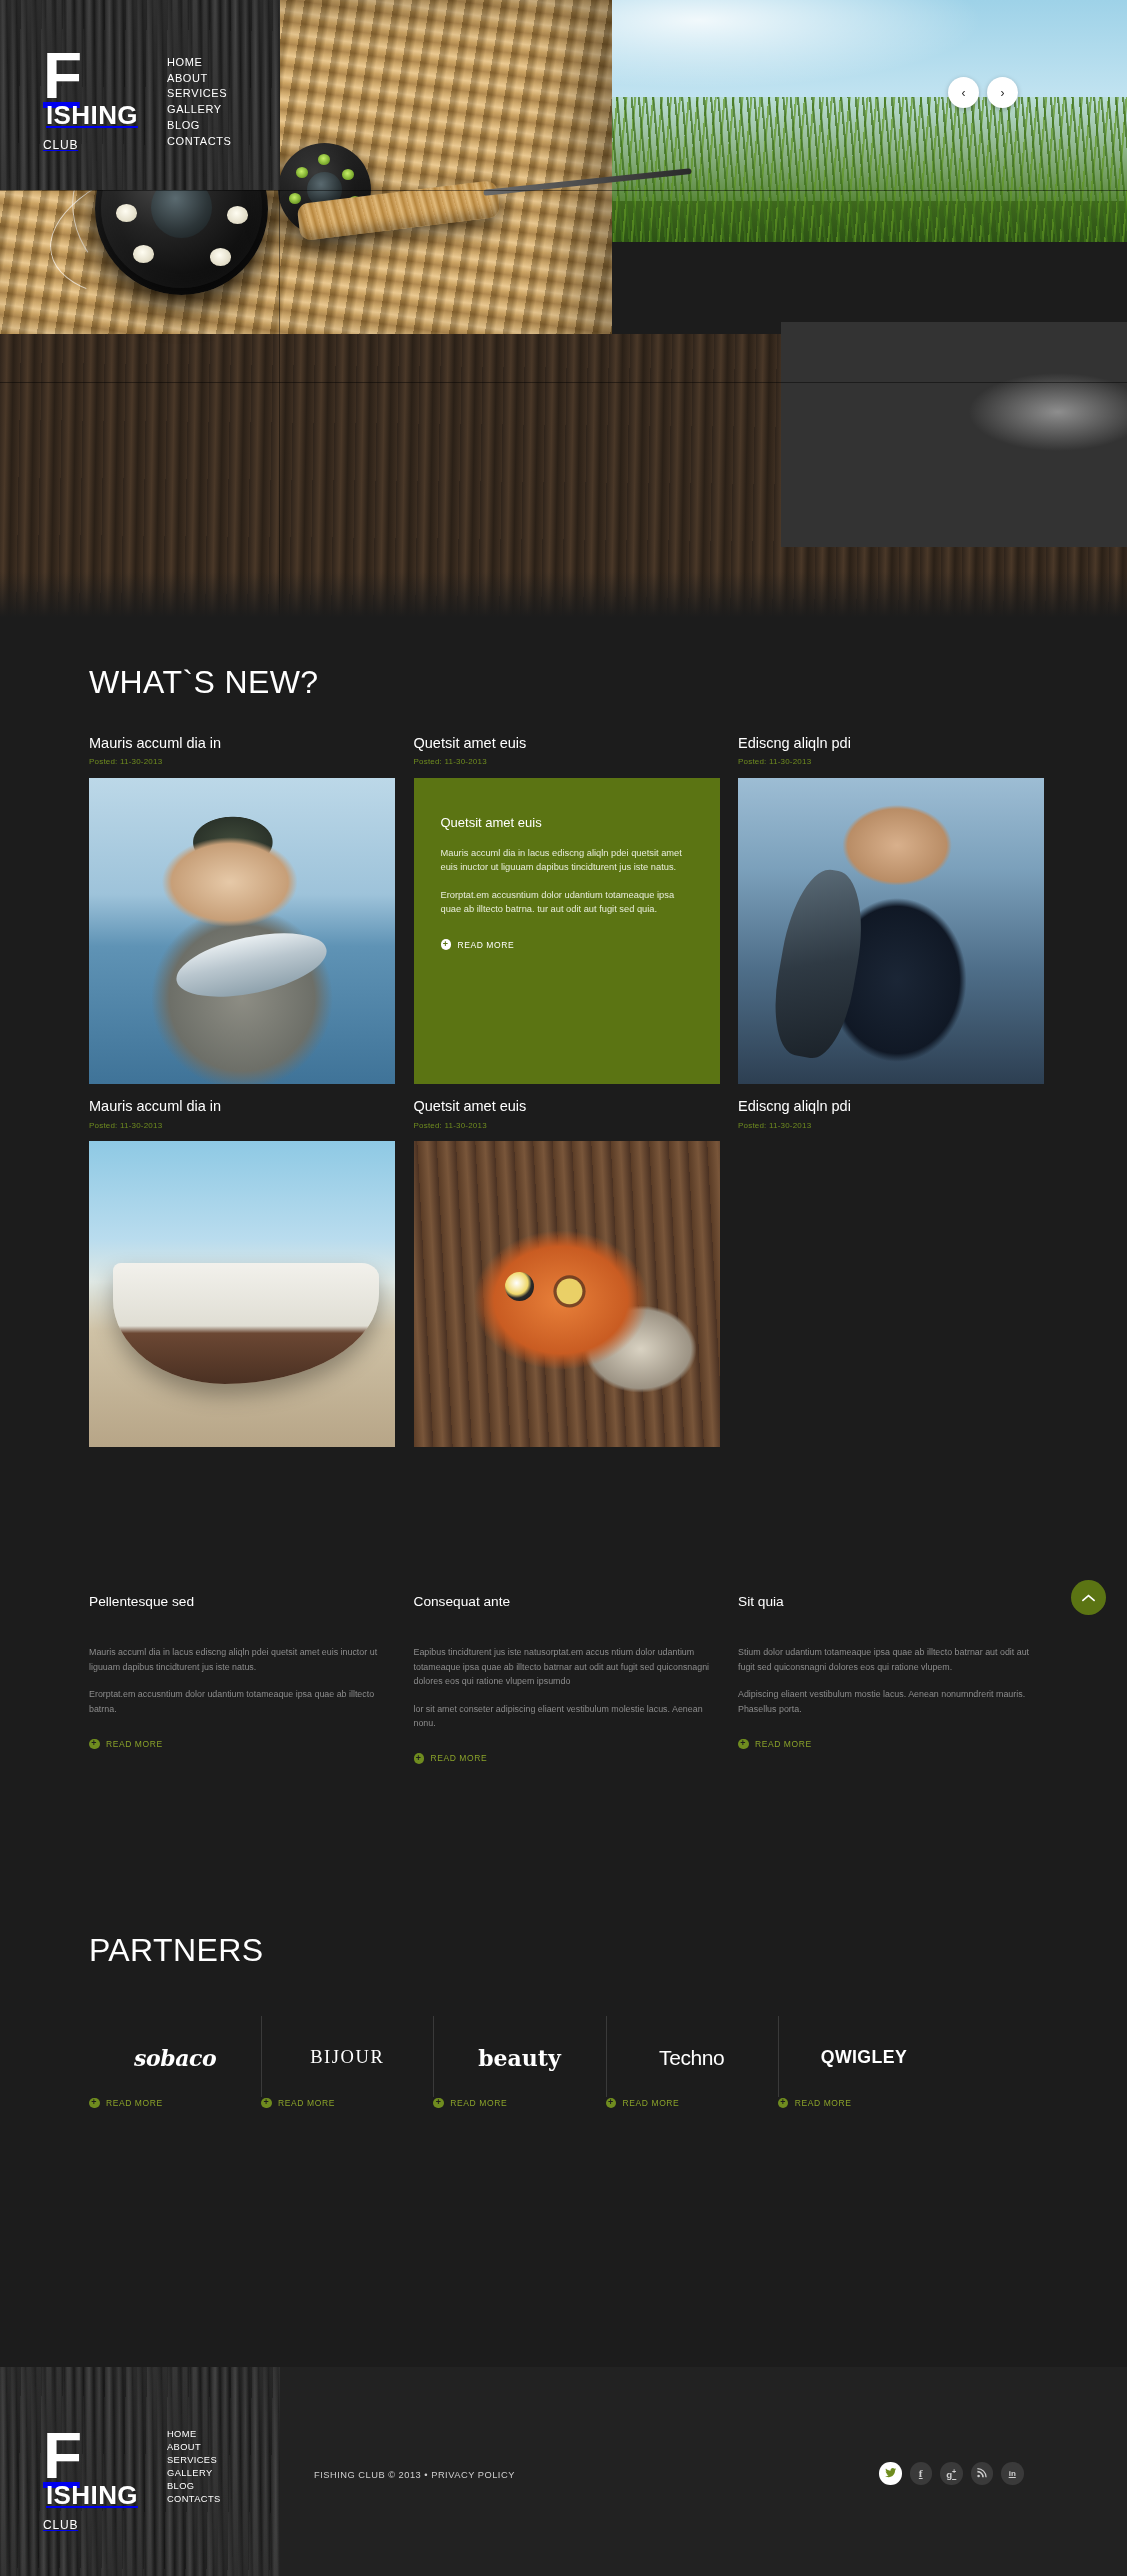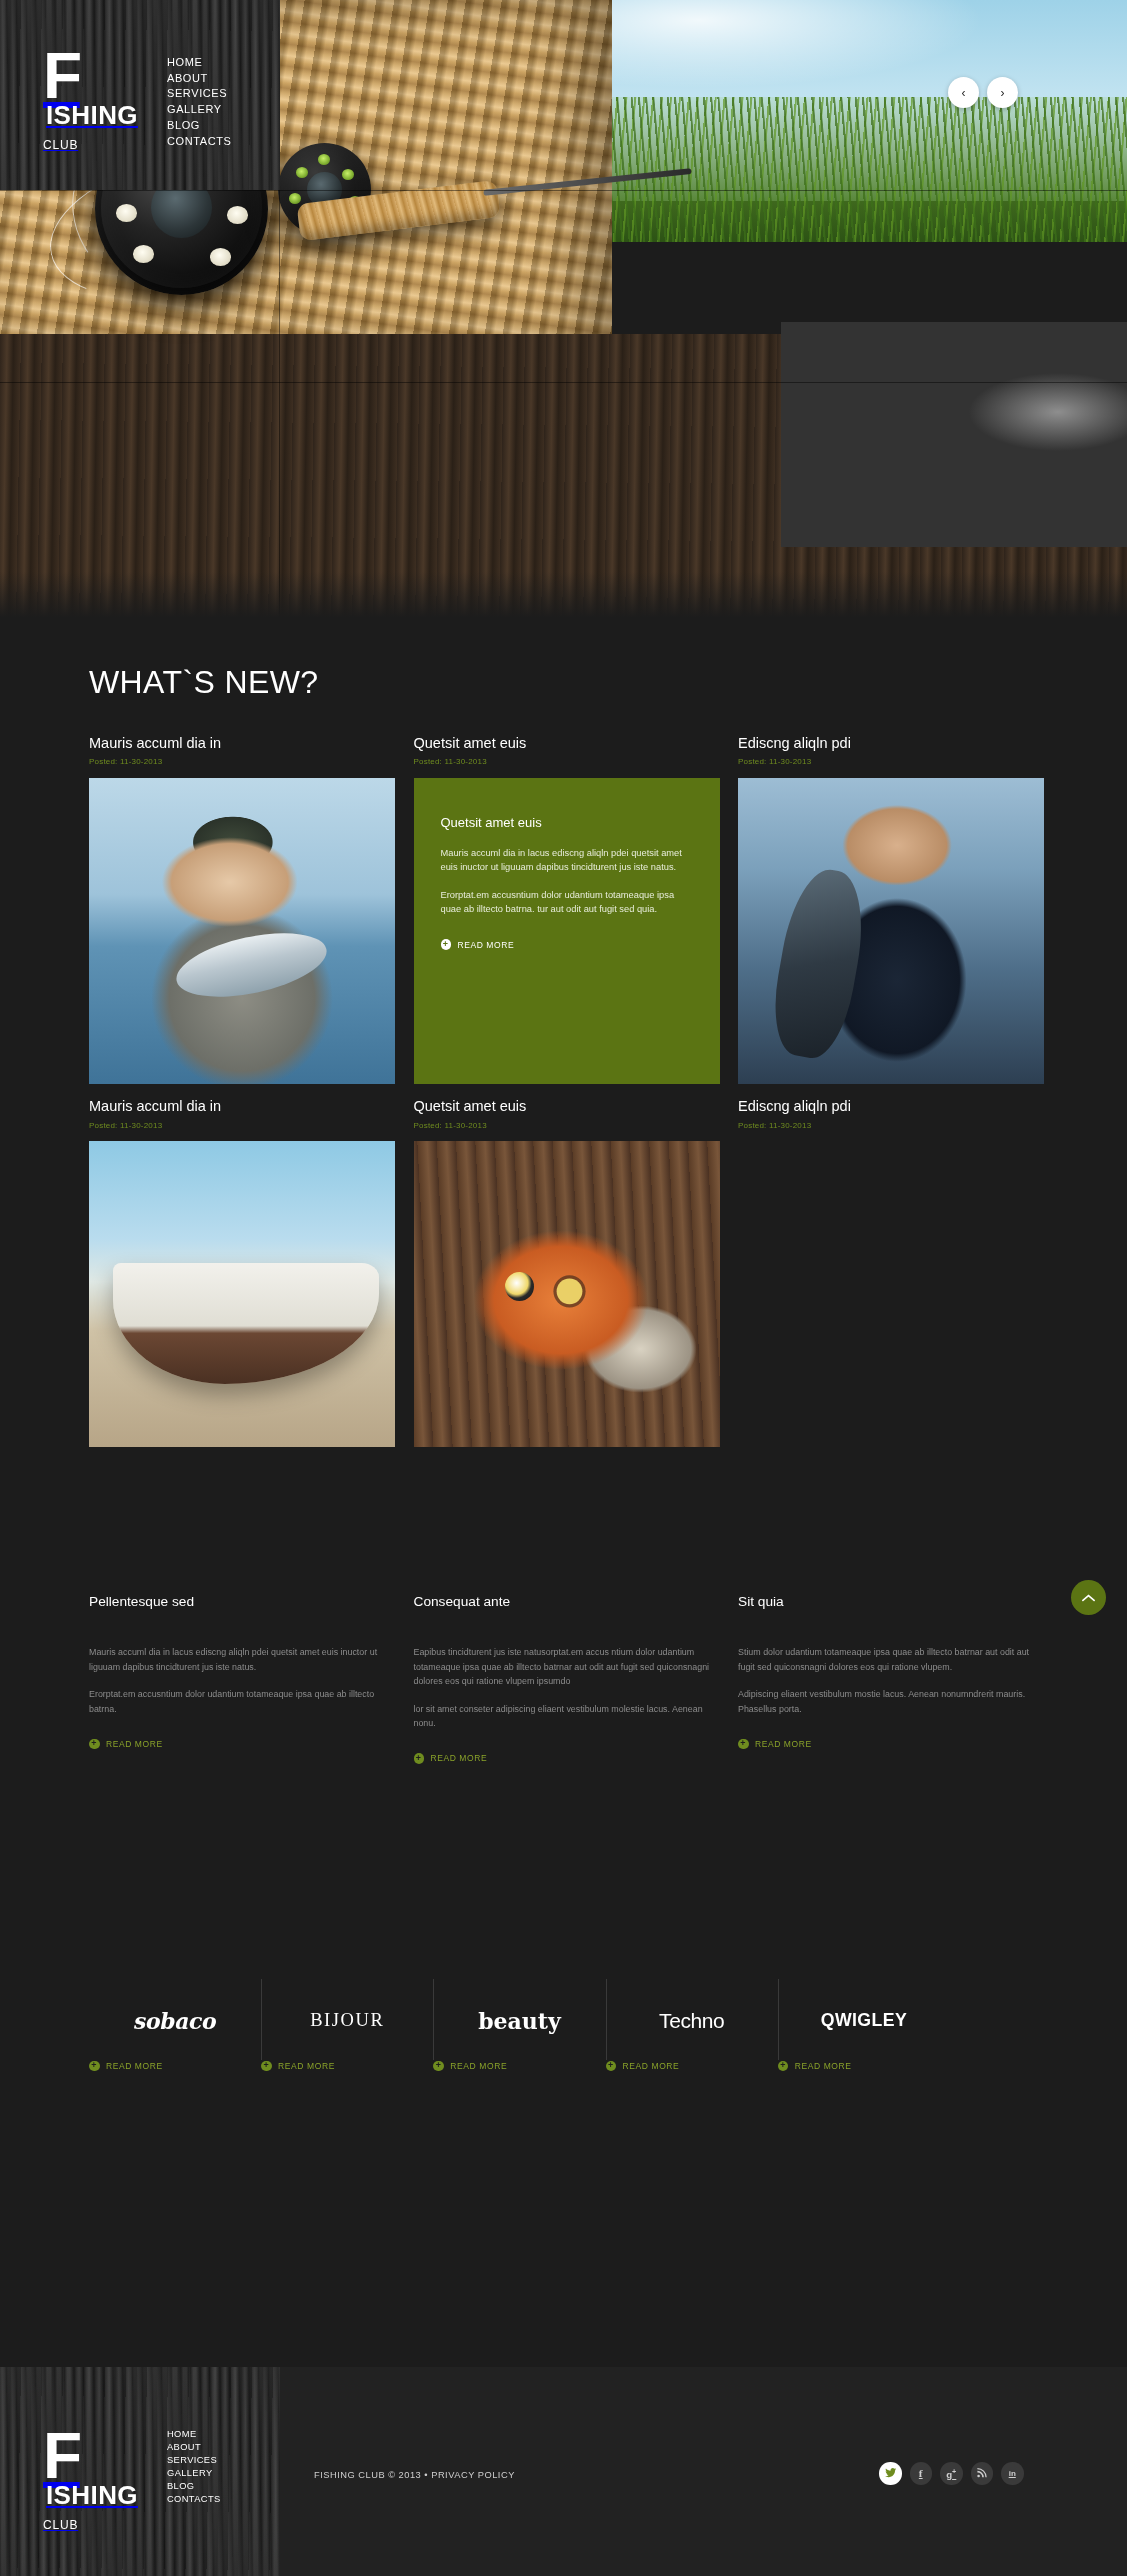--- a/index.html
+++ b/index.html
@@ -458,20 +458,21 @@
     </div>
   </section>
 
   <div class="scroll-top">
     <svg width="13" height="8" viewBox="0 0 16 10">
       <path d="M1 8 L8 2 L15 8" stroke="#ffffff" stroke-width="2" fill="none" stroke-linecap="round"></path>
     </svg>
   </div>
 
   <section class="partners">
+    <h2 class="section-title">PARTNERS</h2>
     <div class="partners-row">
 
       <div class="partner-cell">
         <div class="p-logo p-sobaco">sobaco</div>
         <a class="readmore dark" href="#">
           <span class="rm-icon green">+</span>
           <span>READ MORE</span>
         </a>
       </div>
 

